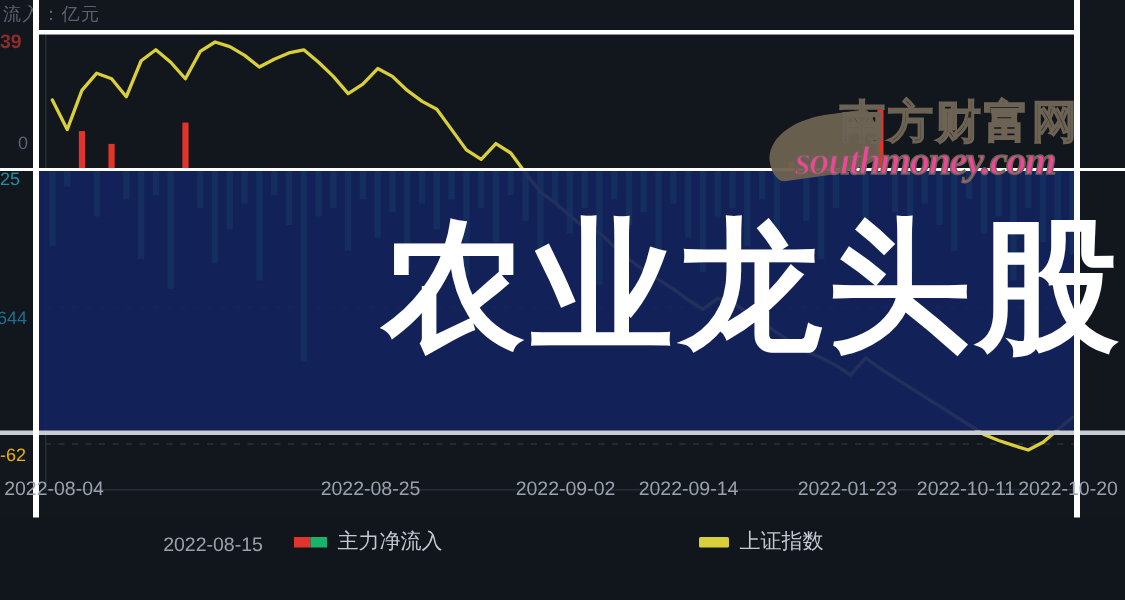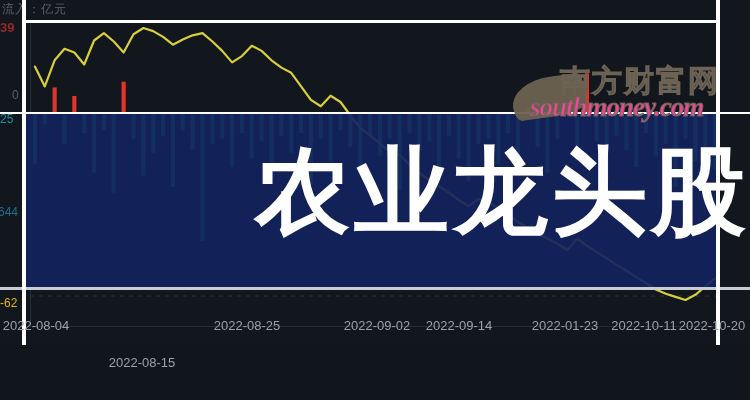--- a/index.html
+++ b/index.html
@@ -185,16 +185,27 @@
       <div class="xlab" style="left: 142px; margin-top: 37px;">2022-08-15</div>
       <div class="xlab" style="left: 247px;">2022-08-25</div>
       <div class="xlab" style="left: 353px; margin-left: 24px;">2022-09-02</div>
       <div class="xlab" style="left: 459px;">2022-09-14</div>
       <div class="xlab" style="left: 565px;">2022-01-23</div>
       <div class="xlab" style="left: 644px;">2022-10-11</div>
       <div class="xlab" style="left: 712px; text-align: center;">2022-10-20</div>
     </div>
 
   <div class="legend">
+    <div class="lg lg-1">
+      <span class="sw-split">
+          <i class="r"></i>
+          <i class="g"></i>
+        </span>
+      <span class="lg-text">主力净流入</span>
+    </div>
+    <div class="lg lg-2">
+      <span class="sw sw-y"></span>
+      <span class="lg-text">上证指数</span>
+    </div>
   </div>
 
   <div class="bottom-strip"></div>
 </div>
 
 </body></html>

